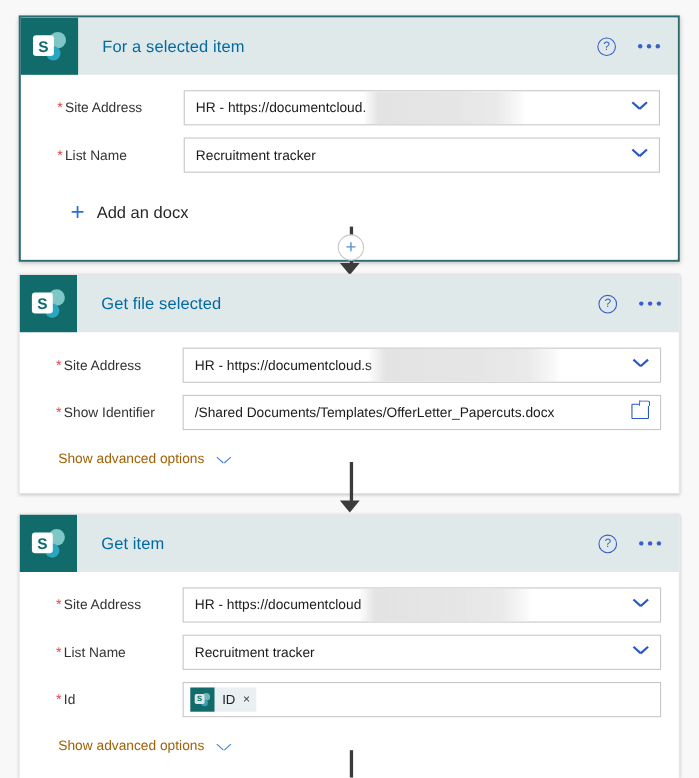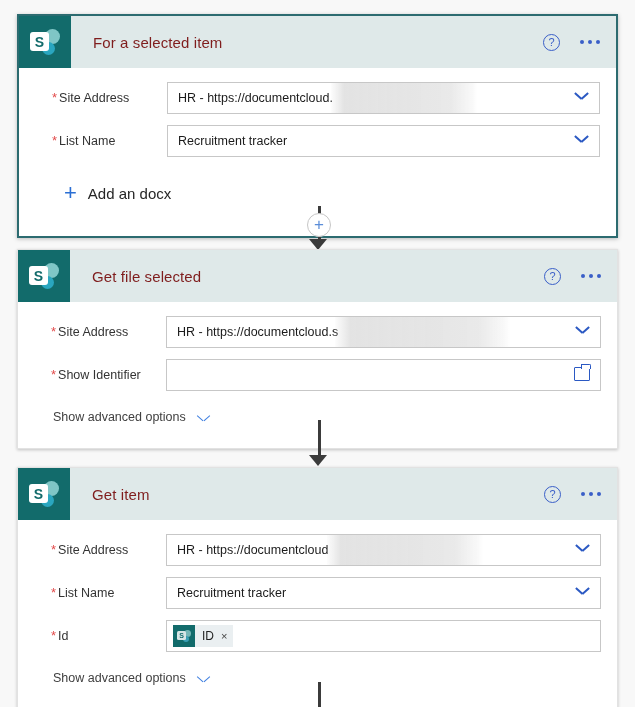--- a/index.html
+++ b/index.html
@@ -67,21 +67,21 @@
     background: #7fc6c6; z-index: 1;
   }
   .sp-logo .c2 {
     position: absolute; right: 5px; bottom: 0;
     width: 13px; height: 13px; border-radius: 50%;
     background: #2aa6bf; z-index: 2;
   }
 
   .card-title {
     font-size: 15px;
-    color: #7f1d1d;
+    color: #0369a1;
     margin-left: 22px;
     letter-spacing: 0.1px;
   }
   .header-actions {
     position: absolute;
     right: 14px; top: 0;
     height: 52px;
     display: flex; align-items: center; gap: 18px;
   }
   .help-icon {
@@ -230,21 +230,21 @@
   }
   .add-text { font-size: 15px; color: #262626; }
 
   
   .show-adv {
     display: flex; align-items: center;
     padding: 8px 0 10px 19px;
     cursor: pointer;
   }
   .show-adv .lbl {
-    font-size: 12.5px; color: #404040;
+    font-size: 12.5px; color: #a16207;
   }
   .show-adv .chv {
     position: relative; width: 13px; height: 12px; margin-left: 11px;
   }
   .show-adv .chv::before, .show-adv .chv::after {
     content: ""; position: absolute; top: 4px;
     width: 8px; height: 1.4px; background: #3d7ee0;
   }
   .show-adv .chv::before { left: 0; transform: rotate(42deg); transform-origin: left center; }
   .show-adv .chv::after  { right: 0; transform: rotate(-42deg); transform-origin: right center; }
@@ -374,20 +374,21 @@
           <div class="chevron"></div>
         </div>
       </div>
 
       <div class="field-row">
         <div class="field-label">
           <span class="req">*</span>
           <span>Show Identifier</span>
         </div>
         <div class="field-control">
+          <span class="val">/Shared Documents/Templates/OfferLetter_Papercuts.docx</span>
           <div class="folder-icon"></div>
         </div>
       </div>
 
       <div class="show-adv">
         <span class="lbl">Show advanced options</span>
         <span class="chv"></span>
       </div>
     </div>
   </div>

